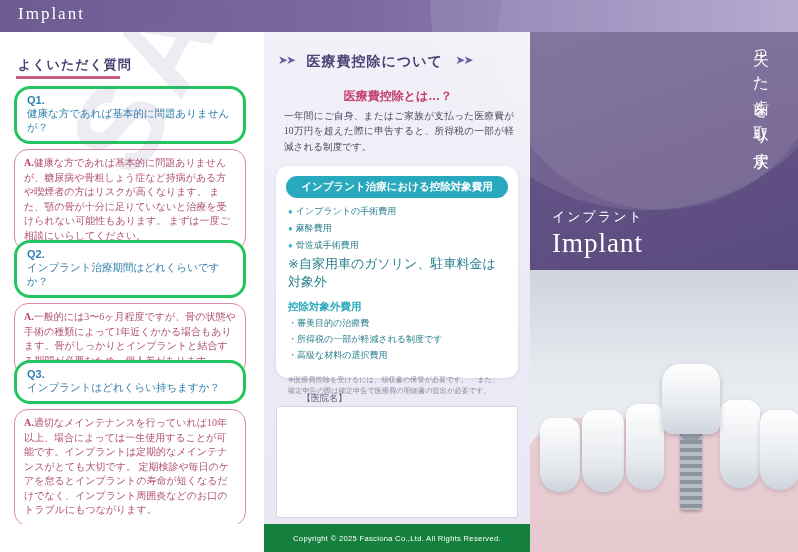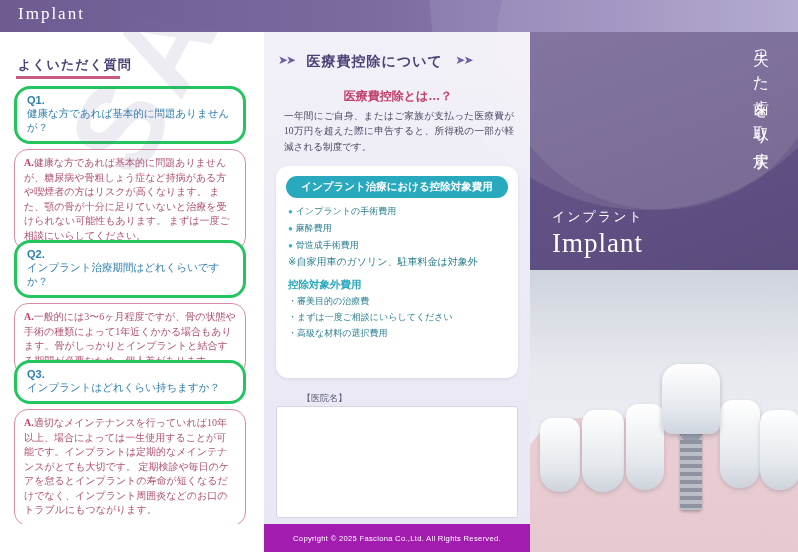--- a/index.html
+++ b/index.html
@@ -55,21 +55,21 @@
     font-size:9.6px;line-height:1.6;color:#4a4a63;font-family:"Liberation Serif",serif;text-align:justify;}
 
   .mid-card{position:absolute;left:276px;top:166px;width:242px;height:212px;
     background:#ffffff;border-radius:12px;box-shadow:0 1px 3px rgba(80,70,120,.12);}
   .card-band{margin:10px 10px 0 10px;background:#29a9bd;border-radius:13px;
     color:#fff;font-size:10.5px;font-weight:bold;text-align:center;padding:4px 0;}
   .card-cols{display:flex;padding:7px 12px 0 12px;font-size:9px;color:#2b7f8f;gap:40px;}
   .card-col{flex:1;}
   .card-li{margin-bottom:4px;}
   .dot{color:#3bb6c8;font-size:8px;margin-right:3px;}
-  .card-note{font-size:10px;color:#2b7f8f;padding:0 12px;margin-top:-1px;}
+  .card-note{font-size:13px;color:#2b7f8f;padding:0 12px;margin-top:-1px;}
   .card-h2{font-size:10.5px;color:#29a9bd;font-weight:bold;padding:9px 12px 3px 12px;}
   .card-li2{font-size:9px;color:#2b7f8f;padding:0 12px;margin-bottom:3px;}
   .card-fine{font-size:7.2px;color:#8a8aa0;padding:10px 12px 0 12px;line-height:1.5;}
 
   .clinic-label{position:absolute;left:276px;top:392px;font-size:9px;color:#5a5a78;margin-left:26px;}
   .clinic-box{position:absolute;left:276px;top:406px;width:240px;height:110px;
     background:#ffffff;border:1px solid #d7d3e6;border-radius:3px;}
 
   
   .vert-jp{position:absolute;right:26px;top:38px;width:26px;
@@ -89,21 +89,21 @@
   .screw{position:absolute;left:150px;top:160px;width:22px;height:82px;border-radius:4px;
     background:repeating-linear-gradient(180deg,#b9bec7 0 4px,#8e949f 4px 8px);
     box-shadow:0 2px 3px rgba(0,0,0,.25);}
   .crown{position:absolute;left:132px;top:96px;width:58px;height:70px;border-radius:18px 18px 10px 10px;
     background:linear-gradient(180deg,#ffffff 0%,#e6eaef 60%,#cfd5de 100%);
     box-shadow:0 2px 5px rgba(70,70,100,.3);}
   .abut{position:absolute;left:152px;top:150px;width:18px;height:22px;background:#9aa0ab;border-radius:3px;}
 
   
   .footer{position:absolute;left:264px;top:524px;width:266px;height:28px;
-    background:#a21caf;color:#ffffff;font-size:7.6px;display:flex;align-items:center;justify-content:center;
+    background:#15803d;color:#ffffff;font-size:7.6px;display:flex;align-items:center;justify-content:center;
     letter-spacing:.3px;}
   .footer-left{position:absolute;left:0;top:524px;width:264px;height:28px;background:#ffffff;}
 
   
   .watermark{position:absolute;left:40px;top:130px;font-size:120px;font-weight:bold;
     color:rgba(120,110,160,.13);transform:rotate(-62deg);transform-origin:left top;
     letter-spacing:10px;pointer-events:none;font-family:"Liberation Sans",sans-serif;}
 </style>
 </head>
 <body>
@@ -170,22 +170,24 @@
     <div class="card-cols">
       <div class="card-col">
         <div class="card-li"><span class="dot">●</span><span>インプラントの手術費用</span></div>
         <div class="card-li"><span class="dot">●</span><span>麻酔費用</span></div>
         <div class="card-li"><span class="dot">●</span><span>骨造成手術費用</span></div>
       </div>
     </div>
     <div class="card-note">※自家用車のガソリン、駐車料金は対象外</div>
     <div class="card-h2">控除対象外費用</div>
     <div class="card-li2">・審美目的の治療費</div>
-    <div class="card-li2">・まずは一度ご相談にいらしてください</div>
+    <div class="card-li2">・所得税の一部が軽減される制度です</div>
     <div class="card-li2">・高級な材料の選択費用</div>
+    <div class="card-fine">※医療費控除を受けるには、領収書の保管が必要です。
+　また、確定申告の際は確定申告で医療費の明細書の提出が必要です。</div>
   </div>
 
   <div class="clinic-label">【医院名】</div>
   <div class="clinic-box"></div>
 
   <div class="vert-jp">失った歯を取り戻す</div>
   <div class="r-kana">インプラント</div>
   <div class="r-latin">Implant</div>
 
   <div class="photo-wrap">

